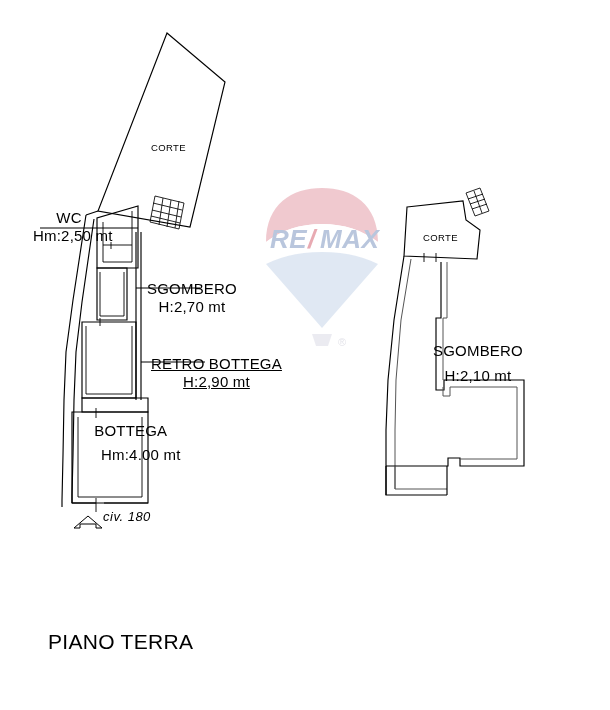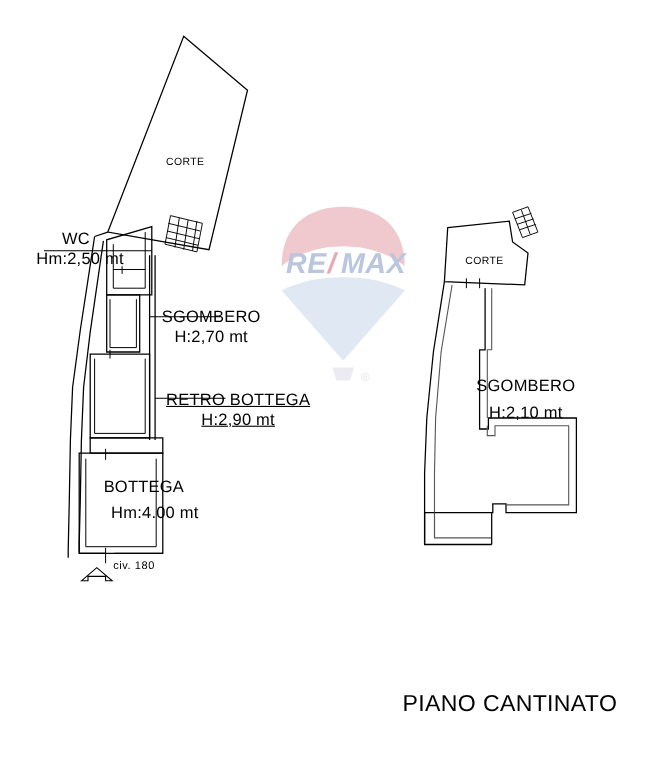--- a/index.html
+++ b/index.html
@@ -76,36 +76,37 @@
     text-align: right;
   }
   .lbl-callout {
     font-size: 15px;
     letter-spacing: 0.2px;
     text-align: center;
   }
   .lbl-callout .l1 { display:block; }
   .lbl-callout .l2 { display:block; }
   .lbl-civ {
-    font-size: 10px;
+    font-size: 13px;
     letter-spacing: 0.5px;
+    font-style: italic;
   }
   .lbl-street {
     font-size: 13px;
     letter-spacing: 4.2px;
   }
   .lbl-title {
     font-size: 21px;
     letter-spacing: 0.3px;
   }
 
   
   #watermark {
     position: absolute;
-    left: 248px;
+    left: 258px;
     top: 186px;
     width: 128px;
     height: 166px;
     pointer-events: none;
   }
   #watermark svg { display:block; width:100%; height:100%; }
   .wm-text {
     font-family: "Liberation Sans", sans-serif;
     font-weight: bold;
     font-style: italic;
@@ -231,30 +232,30 @@
   <div class="lbl lbl-callout" style="left:147px; top:280px;">
     <span class="l1">SGOMBERO</span>
     <span class="l2">H:2,70 mt</span>
   </div>
 
   <div class="lbl lbl-callout" style="left:151px; top:355px;text-decoration:underline;">
     <span class="l1">RETRO BOTTEGA</span>
     <span class="l2">H:2,90 mt</span>
   </div>
 
-  <div class="lbl lbl-callout" style="left:81px; top:434px;">
+  <div class="lbl lbl-callout" style="left:81px; top:422px;">
     <span class="l1">BOTTEGA</span>
     <span class="l2" style="margin-top:6px;padding-left:20px;">Hm:4.00 mt</span>
   </div>
 
   <div class="lbl lbl-civ" style="left:103px; top:509px;">civ. 180</div>
 
 
   <div class="lbl lbl-room" style="left:423px; top:232px;">CORTE</div>
 
   <div class="lbl lbl-callout" style="left:433px; top:342px;">
     <span class="l1">SGOMBERO</span>
     <span class="l2" style="margin-top:7px;text-align:center;">H:2,10 mt</span>
   </div>
 
-  <div class="lbl lbl-title" style="left:366px; top:628px;">PIANO CANTINATO</div>
+  <div class="lbl lbl-title" style="left:48px; top:630px;">PIANO TERRA</div>
 
 </div>
 
 </body></html>

